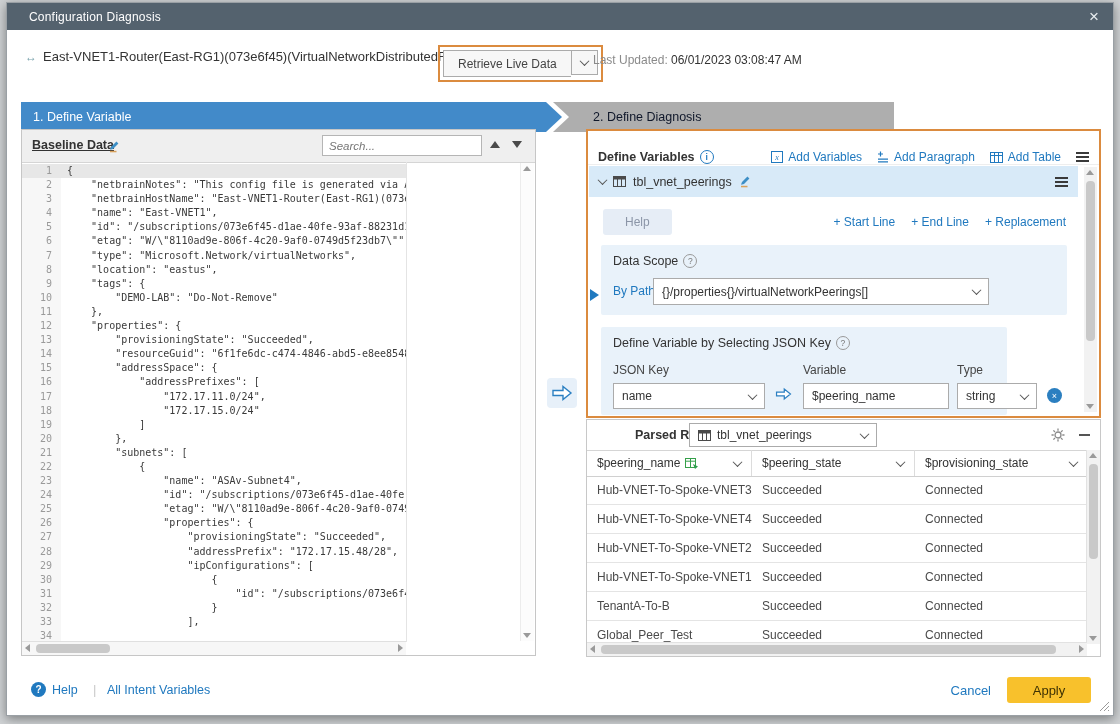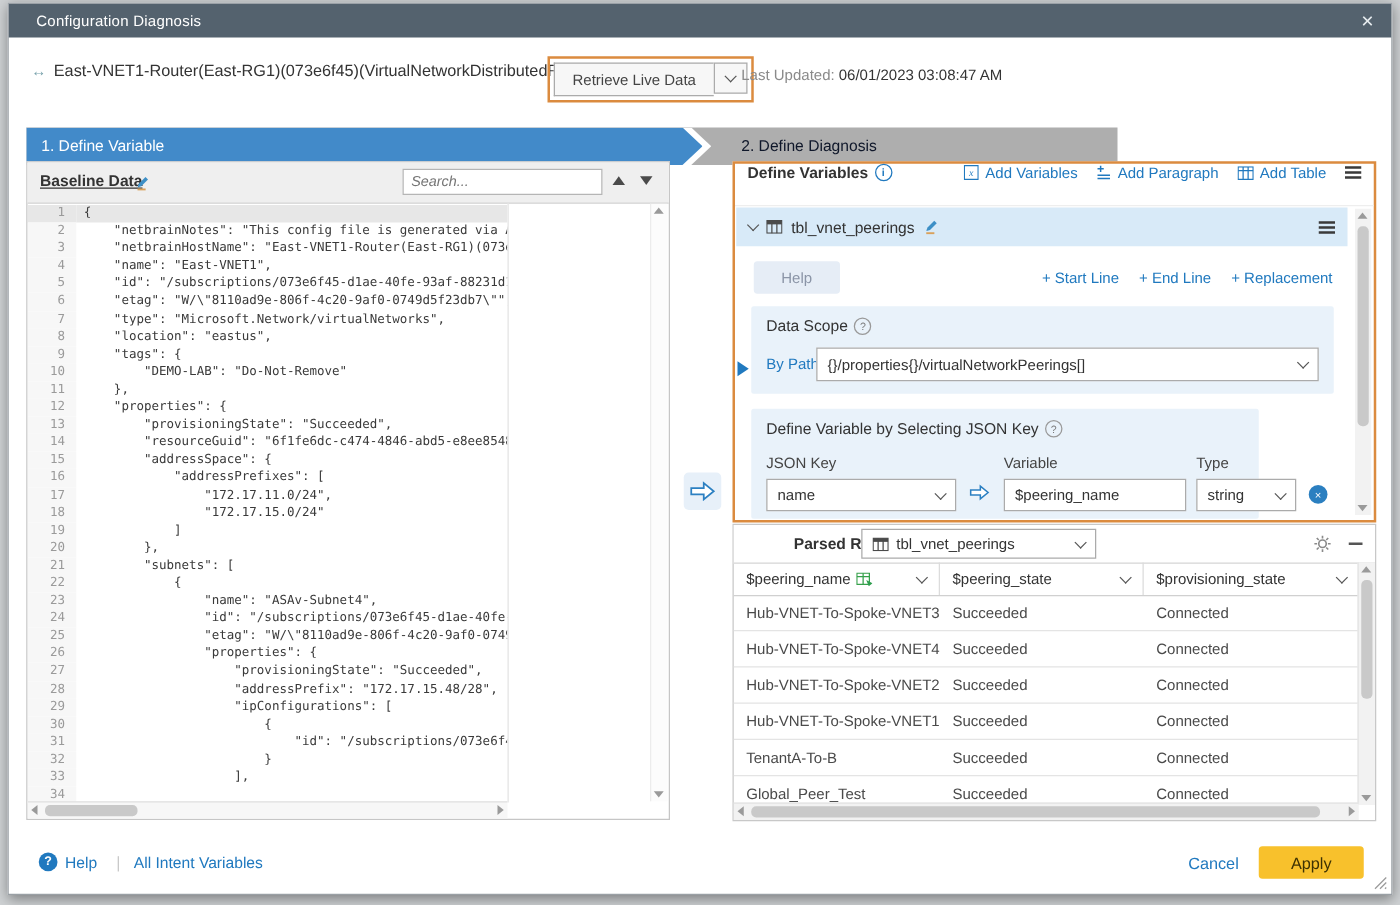--- a/index.html
+++ b/index.html
@@ -51,42 +51,42 @@
   .tri-up{width:0;height:0;border-left:4px solid transparent;border-right:4px solid transparent;border-bottom:5px solid #9a9a9a;}
   .tri-down{width:0;height:0;border-left:4px solid transparent;border-right:4px solid transparent;border-top:5px solid #9a9a9a;}
   .tri-left{width:0;height:0;border-top:4px solid transparent;border-bottom:4px solid transparent;border-right:5px solid #9a9a9a;}
   .tri-right{width:0;height:0;border-top:4px solid transparent;border-bottom:4px solid transparent;border-left:5px solid #9a9a9a;}
   .sb-top{position:absolute;top:3px;left:2px;} .sb-bot{position:absolute;bottom:3px;left:2px;}
   .sb-l{position:absolute;left:3px;top:2px;} .sb-r{position:absolute;right:3px;top:2px;}
   
   .mid-arrow{position:absolute;left:540px;top:375px;width:30px;height:30px;background:#e7f0f9;border-radius:4px;display:flex;align-items:center;justify-content:center;cursor:pointer;}
   
   .dv{position:absolute;left:579px;top:126px;width:515px;height:289px;border:2px solid #db8b3f;box-sizing:border-box;background:#fff;}
-  .dv-header{position:absolute;left:0;top:0;right:0;height:34px;display:flex;align-items:flex-start;padding:0 10px;box-sizing:border-box;border-bottom:1px solid #eee;}
+  .dv-header{position:absolute;left:0;top:0;right:0;height:34px;display:flex;align-items:flex-end;padding:0 10px;box-sizing:border-box;border-bottom:1px solid #eee;}
   .dv-title{font-size:12.5px;font-weight:bold;color:#333;margin-right:5px;}
   .info-icon{display:inline-flex;width:12px;height:12px;border:1px solid #2079bf;border-radius:50%;color:#2079bf;font-size:8.5px;align-items:center;justify-content:center;font-weight:bold;}
   .q-icon{display:inline-flex;width:12px;height:12px;border:1px solid #999;border-radius:50%;color:#777;font-size:8.5px;align-items:center;justify-content:center;margin-left:5px;}
   .dv-actions{margin-left:auto;display:flex;align-items:center;gap:15px;}
   .dv-action{display:flex;align-items:center;gap:5px;color:#2079bf;font-size:12px;cursor:pointer;}
   .hamburger{display:inline-block;width:13px;cursor:pointer;}
   .hamburger i{display:block;height:2px;background:#3a3a3a;margin:2px 0;}
   .dv-scroll{position:absolute;right:2px;top:36px;width:13px;height:245px;background:#f2f2f2;}
   .tbl-row{position:absolute;left:1px;top:35px;width:489px;height:31px;background:#d8eaf8;display:flex;align-items:center;padding:0 10px;box-sizing:border-box;gap:7px;}
   .tbl-name{font-size:12.5px;color:#333;}
   .chev{display:inline-block;width:6px;height:6px;border-right:1.6px solid #555;border-bottom:1.6px solid #555;transform:rotate(45deg) translate(-1px,-1px);}
   .help-row{position:absolute;left:1px;top:74px;width:489px;height:34px;display:flex;align-items:center;}
   .help-btn{margin-left:14px;background:#e6edf6;color:#8b95a7;font-size:12px;border-radius:3px;padding:6px 22px;cursor:pointer;}
   .line-links{margin-left:auto;margin-right:12px;display:flex;gap:16px;font-size:12px;color:#2079bf;}
   .line-links span{cursor:pointer;}
   .scope-box{position:absolute;left:13px;top:114px;width:466px;height:70px;background:#e9f2fa;border-radius:2px;}
   .box-title{position:absolute;left:12px;top:9px;font-size:12.5px;color:#333;display:flex;align-items:center;}
   .bypath{position:absolute;left:12px;top:39px;font-size:12px;color:#2079bf;}
   .fselect{background:#fff;border:1px solid #ababab;display:flex;align-items:center;padding:0 8px;font-size:12px;color:#333;box-sizing:border-box;cursor:pointer;}
   .fselect .chev{margin-left:auto;}
-  .scope-select{position:absolute;left:52px;top:33px;width:402px;height:27px;}
+  .scope-select{position:absolute;left:52px;top:33px;width:336px;height:27px;}
   .play-icon{position:absolute;left:2px;top:158px;width:0;height:0;border-top:6px solid transparent;border-bottom:6px solid transparent;border-left:9px solid #2079bf;}
   .jk-box{position:absolute;left:13px;top:196px;width:406px;height:88px;background:#e9f2fa;border-radius:2px;}
   .jk-label{position:absolute;top:36px;font-size:12px;color:#444;}
   .jk-select1{position:absolute;left:12px;top:56px;width:152px;height:26px;}
   .jk-arrow{position:absolute;left:174px;top:60px;}
   .jk-input{position:absolute;left:202px;top:56px;width:146px;height:26px;border:1px solid #ababab;font-size:12px;color:#333;padding:0 8px;box-sizing:border-box;font-family:"Liberation Sans",sans-serif;outline:none;}
   .jk-select2{position:absolute;left:356px;top:56px;width:80px;height:26px;}
   .rm-circle{position:absolute;left:446px;top:61px;width:15px;height:15px;border-radius:50%;background:#2b7fc0;color:#fff;font-size:9px;display:flex;align-items:center;justify-content:center;cursor:pointer;}
   
   .pr{position:absolute;left:579px;top:416px;width:515px;height:238px;border:1px solid #c8c8c8;box-sizing:border-box;background:#fff;}

